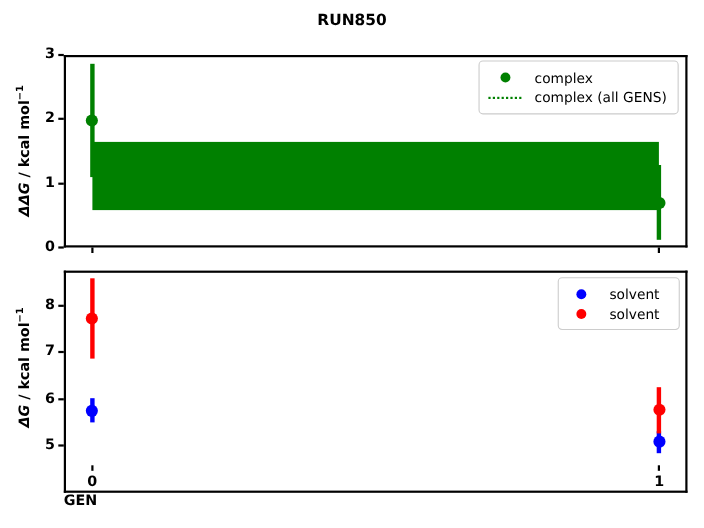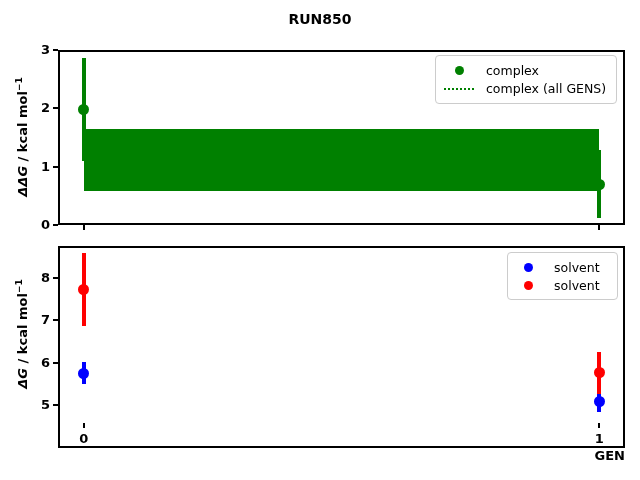--- a/index.html
+++ b/index.html
@@ -12,21 +12,21 @@
   .sp-t{left:0;right:0;top:0;height:2px}
   .sp-b{left:0;right:0;bottom:0;height:2px}
   .sp-l{left:0;top:0;bottom:0;width:2px}
   .sp-r{right:0;top:0;bottom:0;width:2px}
   .ylabel{position:absolute;width:0;height:0;}
   .ylabel .rot{position:absolute;left:0;top:0;display:inline-block;white-space:nowrap;
                transform:translate(-50%,-50%) rotate(-90deg);
                font-size:13px;font-weight:bold;}
   .ylabel sup{font-size:9px;}
   .ylabel i{font-style:italic;}
-  .xlabel{position:absolute;left:58px;width:567px;top:448px;text-align:right;
+  .xlabel{position:absolute;left:58px;width:567px;top:448px;text-align:left;
           font-size:13px;font-weight:bold;}
   .legend{position:absolute;background:rgba(255,255,255,0.92);border:1px solid #cccccc;
           border-radius:4px;font-size:12.5px;display:flex;flex-direction:column;
           justify-content:center;gap:3px;z-index:5;}
   .legend-top{right:8px;top:5px;width:180px;height:47px;}
   .legend-bottom{right:7px;top:6px;width:109px;height:46px;}
   .legend-row{display:flex;align-items:center;}
   .lmark{display:flex;justify-content:center;align-items:center;margin-left:8px;}
   .legend-top .lmark{width:30px;}
   .legend-bottom .lmark{width:24px;}

